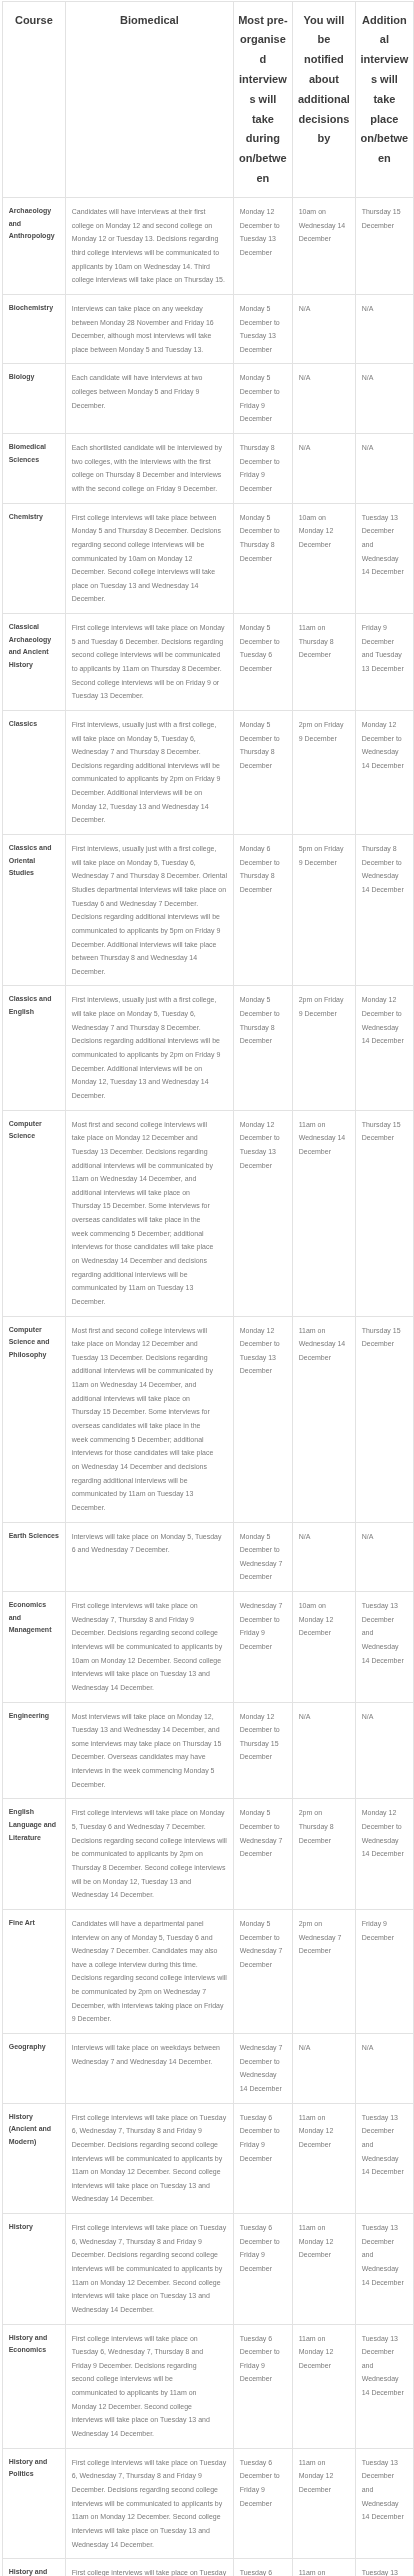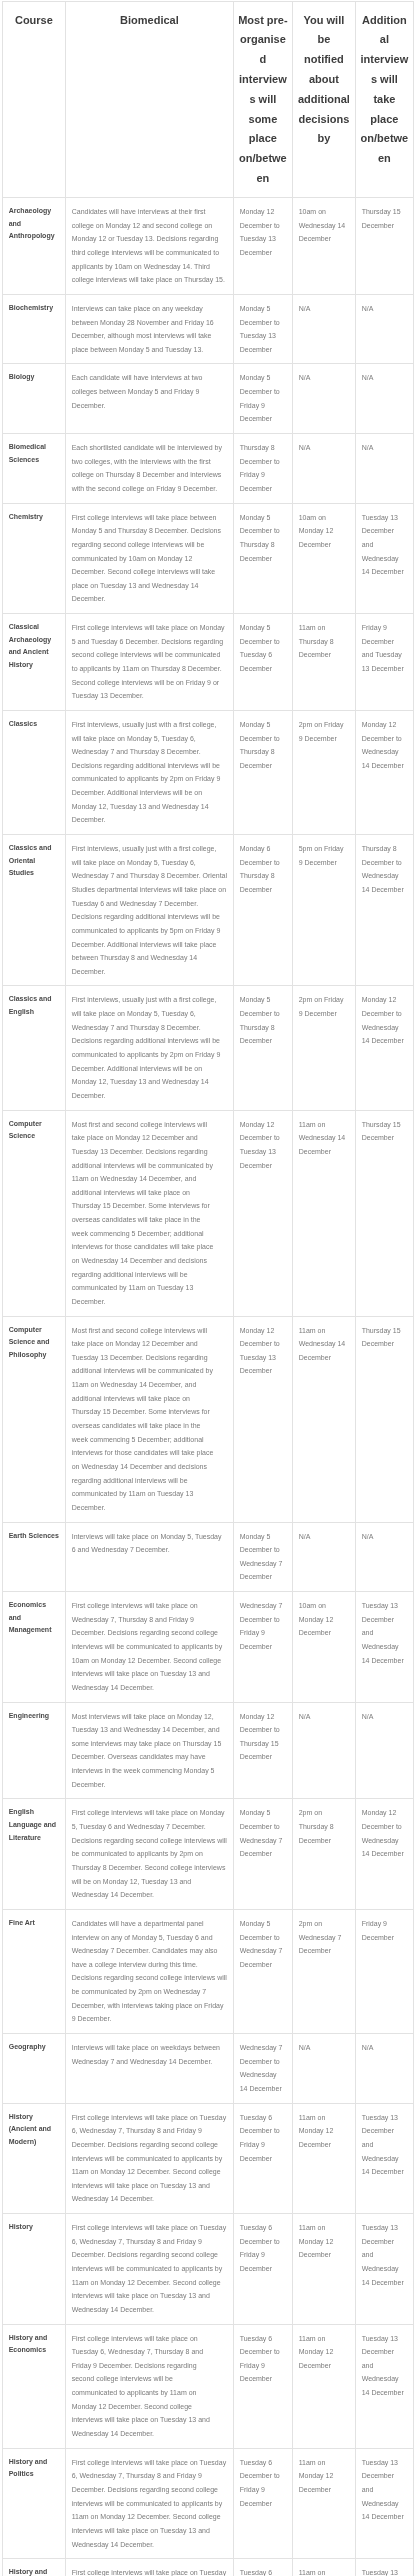--- a/index.html
+++ b/index.html
@@ -65,21 +65,21 @@
       <col class="c-course">
       <col class="c-info">
       <col class="c-main">
       <col class="c-notify">
       <col class="c-add">
     </colgroup>
     <thead>
       <tr>
           <th>Course</th>
           <th>Biomedical</th>
-          <th>Most pre-organised interviews will some place on/between</th>
+          <th>Most pre-organised interviews will take during on/between</th>
           <th>You will be notified about additional decisions by</th>
           <th>Additional interviews will take place on/between</th>
         </tr>
     </thead>
     <tbody>
         <tr>
           <td class="course-cell"><span>Archaeology and Anthropology</span></td>
           <td class="info-cell"><span>Candidates will have interviews at their first college on Monday 12 and second college on Monday 12 or Tuesday 13. Decisions regarding third college interviews will be communicated to applicants by 10am on Wednesday 14. Third college interviews will take place on Thursday 15.</span></td>
           <td class="dates-cell"><span>Monday 12 December to Tuesday 13 December</span></td>
           <td class="dates-cell"><span>10am on Wednesday 14 December</span></td>

